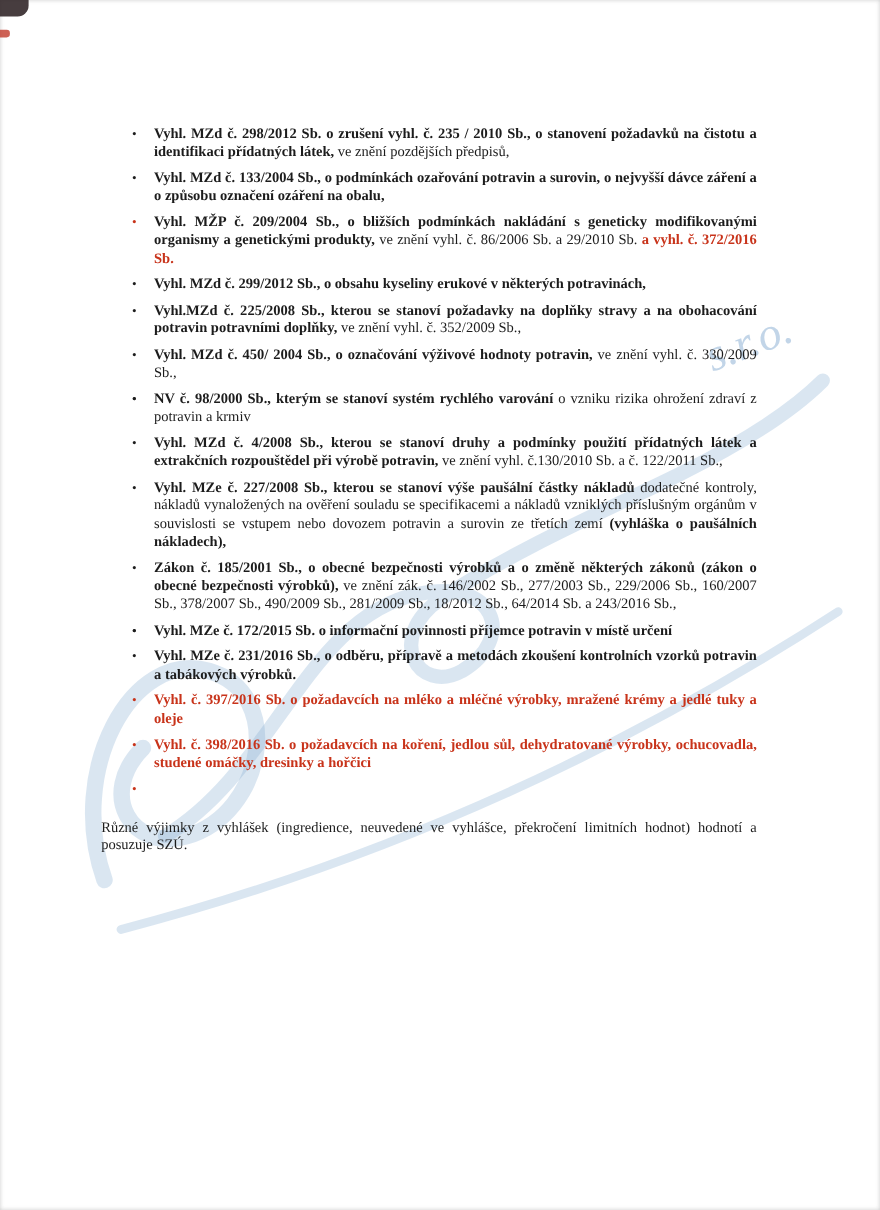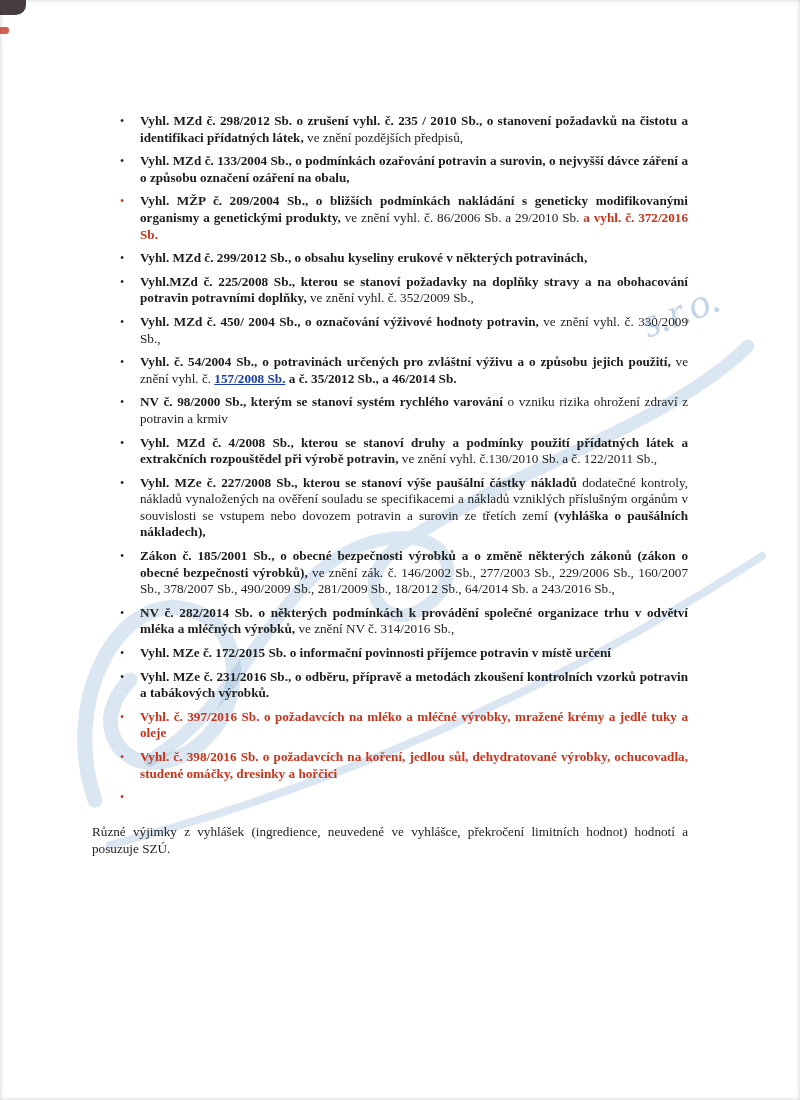--- a/index.html
+++ b/index.html
@@ -85,26 +85,26 @@
 
   <div class="content">
 
     <ul class="reg-list">
         <li><span class="bullet">•</span><span><span class="b">Vyhl. MZd č. 298/2012 Sb. o zrušení vyhl. č. 235 / 2010 Sb., o stanovení požadavků na čistotu a identifikaci přídatných látek,</span><span> ve znění pozdějších předpisů,</span></span></li>
         <li><span class="bullet">•</span><span><span class="b">Vyhl. MZd č. 133/2004 Sb., o podmínkách ozařování potravin a surovin, o nejvyšší dávce záření a o způsobu označení ozáření na obalu,</span></span></li>
         <li><span class="bullet red">•</span><span><span class="b">Vyhl. MŽP č. 209/2004 Sb., o bližších podmínkách nakládání s geneticky modifikovanými organismy a genetickými produkty,</span><span> ve znění vyhl. č. 86/2006 Sb. a 29/2010 Sb. </span><span class="b red">a vyhl. č. 372/2016 Sb.</span></span></li>
         <li><span class="bullet">•</span><span><span class="b">Vyhl. MZd č. 299/2012 Sb., o obsahu kyseliny erukové v některých potravinách,</span></span></li>
         <li><span class="bullet">•</span><span><span class="b">Vyhl.MZd č. 225/2008 Sb., kterou se stanoví požadavky na doplňky stravy a na obohacování potravin potravními doplňky,</span><span> ve znění vyhl. č. 352/2009 Sb.,</span></span></li>
         <li><span class="bullet">•</span><span><span class="b">Vyhl. MZd č. 450/ 2004 Sb., o označování výživové hodnoty potravin,</span><span> ve znění vyhl. č. 330/2009 Sb.,</span></span></li>
-        <li><span class="bullet">•</span><span><span class="b">Vyhl. č. 54/2004 Sb., o potravinách určených pro zvláštní výživu a o způsobu jejich použití,</span><span> ve znění vyhl. č. </span><span class="b link">157/2008 Sb.</span><span class="b"> a č. 35/2012 Sb., a 46/2014 Sb.</span></span></li>
+        <li><span class="bullet">•</span></li>
         <li><span class="bullet">•</span><span><span class="b">NV č. 98/2000 Sb., kterým se stanoví systém rychlého varování</span><span> o vzniku rizika ohrožení zdraví z potravin a krmiv</span></span></li>
         <li><span class="bullet">•</span><span><span class="b">Vyhl. MZd č. 4/2008 Sb., kterou se stanoví druhy a podmínky použití přídatných látek a extrakčních rozpouštědel při výrobě potravin,</span><span> ve znění vyhl. č.130/2010 Sb. a č. 122/2011 Sb.,</span></span></li>
         <li><span class="bullet">•</span><span><span class="b">Vyhl. MZe č. 227/2008 Sb., kterou se stanoví výše paušální částky nákladů</span><span> dodatečné kontroly, nákladů vynaložených na ověření souladu se specifikacemi a nákladů vzniklých příslušným orgánům v souvislosti se vstupem nebo dovozem potravin a surovin ze třetích zemí </span><span class="b">(vyhláška o paušálních nákladech),</span></span></li>
         <li><span class="bullet">•</span><span><span class="b">Zákon č. 185/2001 Sb., o obecné bezpečnosti výrobků a o změně některých zákonů (zákon o obecné bezpečnosti výrobků),</span><span> ve znění zák. č. 146/2002 Sb., 277/2003 Sb., 229/2006 Sb., 160/2007 Sb., 378/2007 Sb., 490/2009 Sb., 281/2009 Sb., 18/2012 Sb., 64/2014 Sb. a 243/2016 Sb.,</span></span></li>
-        <li><span class="bullet">•</span><span><span class="b">NV č. 282/2014 Sb. o některých podmínkách k provádění společné organizace trhu v odvětví mléka a mléčných výrobků,</span><span> ve znění NV č. 314/2016 Sb.,</span></span></li>
+        <li><span class="bullet">•</span></li>
         <li><span class="bullet">•</span><span><span class="b">Vyhl. MZe č. 172/2015 Sb. o informační povinnosti příjemce potravin v místě určení</span></span></li>
         <li><span class="bullet">•</span><span><span class="b">Vyhl. MZe č. 231/2016 Sb., o odběru, přípravě a metodách zkoušení kontrolních vzorků potravin a tabákových výrobků.</span></span></li>
         <li><span class="bullet red">•</span><span><span class="b red">Vyhl. č. 397/2016 Sb. o požadavcích na mléko a mléčné výrobky, mražené krémy a jedlé tuky a oleje</span></span></li>
         <li><span class="bullet red">•</span><span><span class="b red">Vyhl. č. 398/2016 Sb. o požadavcích na koření, jedlou sůl, dehydratované výrobky, ochucovadla, studené omáčky, dresinky a hořčici</span></span></li>
         <li><span class="bullet red">•</span></li>
       </ul>
 
 
     <p class="para exceptions"><span>Různé výjimky z vyhlášek (ingredience, neuvedené ve vyhlášce, překročení limitních hodnot) hodnotí a posuzuje SZÚ.</span></p>
 

